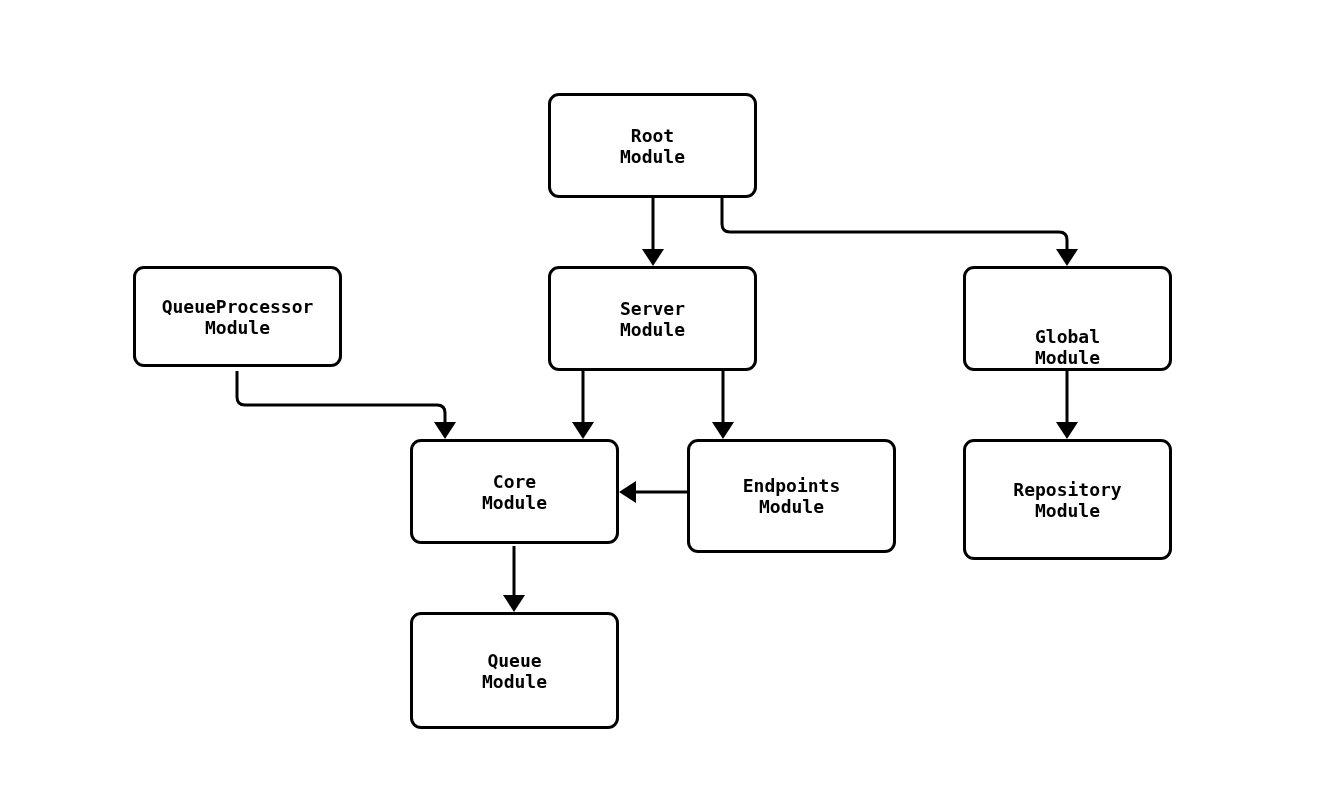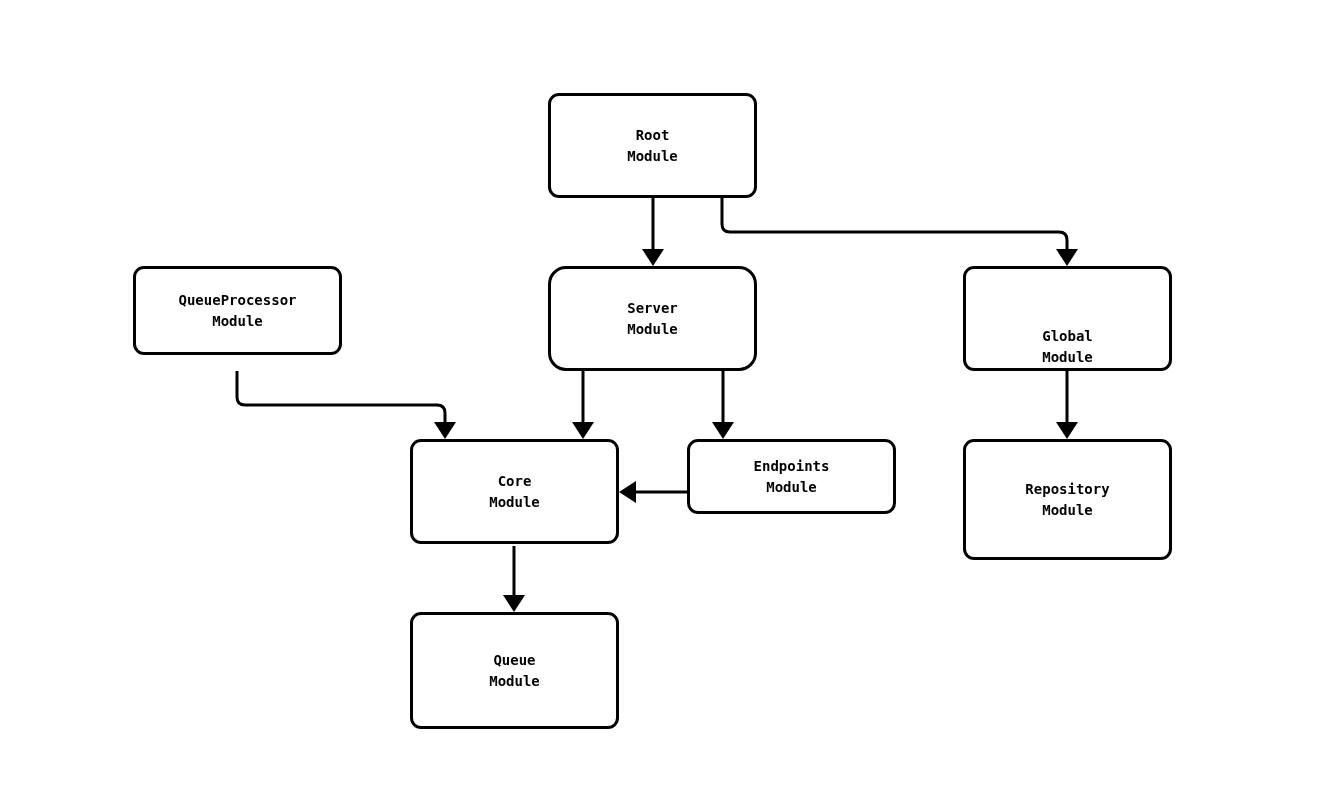--- a/index.html
+++ b/index.html
@@ -28,21 +28,21 @@
     background: #ffffff;
     border: 3px solid #000000;
     border-radius: 11px;
     display: flex;
     align-items: center;
     justify-content: center;
   }
   .node-label {
     font-family: "DejaVu Sans Mono", monospace;
     font-weight: bold;
-    font-size: 14px;
+    font-size: 18px;
     line-height: 21px;
     color: #000000;
     text-align: center;
     white-space: pre-line;
   }
   .edge-path {
     fill: none;
     stroke: #000000;
     stroke-width: 3;
   }
@@ -71,37 +71,37 @@
       <path d="M1067 371 L1067 427" class="edge-path" stroke="#000000"></path>
       <polygon points="1067,439 1056,422 1078,422" class="arrowhead" fill="#000000"></polygon>
       <path d="M514 546 L514 600" class="edge-path" stroke="#000000"></path>
       <polygon points="514,612 503,595 525,595" class="arrowhead" fill="#000000"></polygon>
     </svg>
   <div id="nodes-layer">
       <div class="node" style="left: 548px; top: 93px; width: 209px; height: 105px;">
         <span class="node-label">Root
 Module</span>
       </div>
-      <div class="node" style="left: 133px; top: 266px; width: 209px; height: 89px; justify-content: center;">
+      <div class="node" style="left: 133px; top: 266px; width: 209px; height: 101px; justify-content: center;">
         <span class="node-label">QueueProcessor
 Module</span>
       </div>
-      <div class="node" style="left: 548px; top: 266px; width: 209px; height: 105px; border-radius: 18px;">
+      <div class="node" style="left: 548px; top: 266px; width: 209px; height: 105px;">
         <span class="node-label">Server
 Module</span>
       </div>
       <div class="node" style="left: 963px; top: 266px; width: 209px; height: 105px; align-items: flex-end;">
         <span class="node-label">Global
 Module</span>
       </div>
       <div class="node" style="left: 410px; top: 439px; width: 209px; height: 105px;">
         <span class="node-label">Core
 Module</span>
       </div>
-      <div class="node" style="left: 687px; top: 439px; width: 209px; height: 75px;">
+      <div class="node" style="left: 687px; top: 439px; width: 209px; height: 114px;">
         <span class="node-label">Endpoints
 Module</span>
       </div>
       <div class="node" style="left: 963px; top: 439px; width: 209px; height: 121px;">
         <span class="node-label">Repository
 Module</span>
       </div>
       <div class="node" style="left: 410px; top: 612px; width: 209px; height: 117px;">
         <span class="node-label">Queue
 Module</span>

